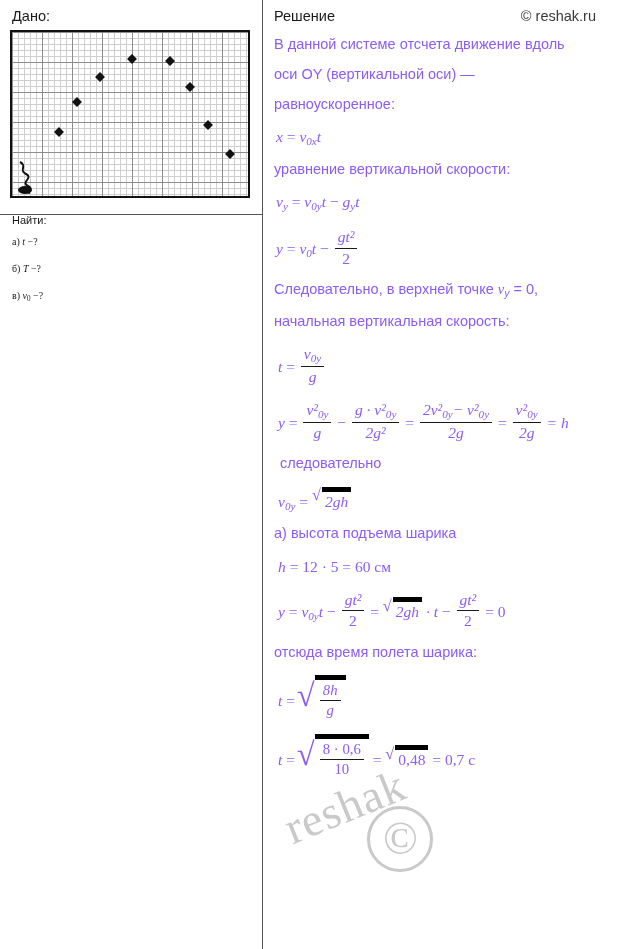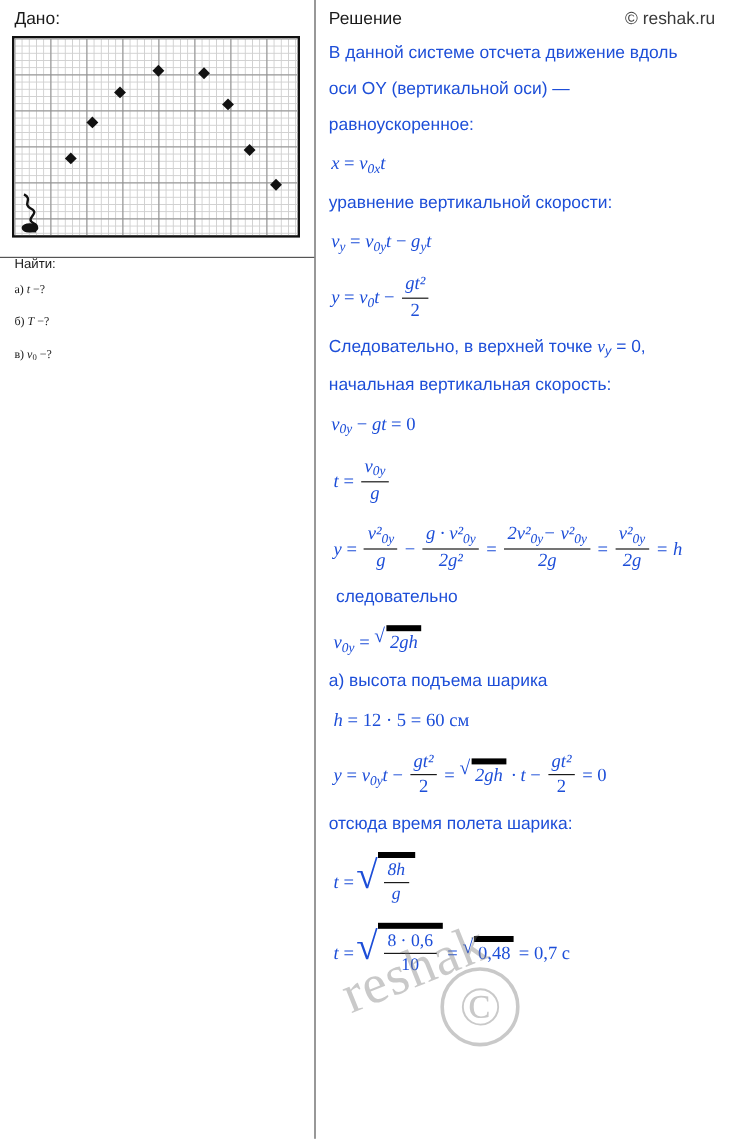--- a/index.html
+++ b/index.html
@@ -125,21 +125,21 @@
   .watermark-text {
     font-size: 14.5px;
     color: #3a3a3a;
     white-space: nowrap;
     padding-right: 2px;
   }
   .line {
     font-size: 14.5px;
     line-height: 1.32;
     margin-top: 11px;
-    color: #1d4ed8;
+    color: #8b5cf6;
   }
   .line.math {
     font-family: "Liberation Serif", serif;
     font-size: 15.5px;
     margin-top: 13px;
     margin-left: 2px;
   }
   .line.math.indent { margin-left: 4px; }
   .line.text-indent { margin-left: 6px; }
 
@@ -305,26 +305,20 @@
     </div>
 
     <div class="line">
       <span>Следовательно, в верхней точке</span>
       <span class="it">v</span><span class="sub">y</span>
       <span>= 0,</span>
     </div>
 
     <div class="line">начальная вертикальная скорость:</div>
 
-    <div class="line math">
-      <span class="it">v</span><span class="sub">0y</span>
-      <span>−</span>
-      <span class="it">gt</span>
-      <span>= 0</span>
-    </div>
 
     <div class="line math indent">
       <span class="it">t</span>
       <span>=</span>
       <span class="frac">
         <span class="num"><span class="it">v</span><span class="sub">0y</span></span>
         <span class="den it">g</span>
       </span>
     </div>
 

